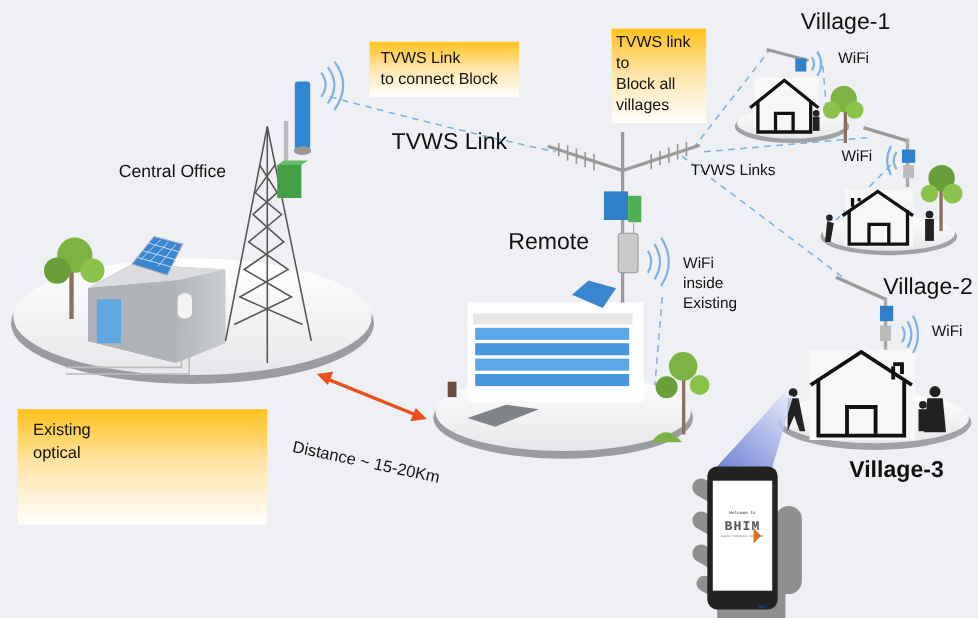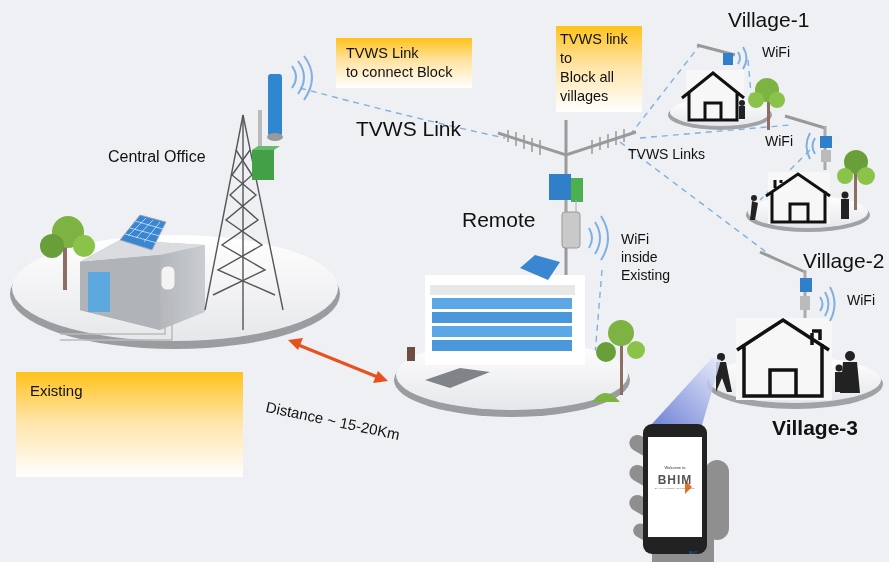--- a/index.html
+++ b/index.html
@@ -265,37 +265,38 @@
   <div>to connect Block</div>
 </div>
 <div class="callout" style="left:556px;top:26px;width:86px;height:86px;line-height:19px;padding:4px 4px;">
   <div>TVWS link</div>
   <div>to</div>
   <div>Block all</div>
   <div>villages</div>
 </div>
 <div class="callout" style="left:16px;top:372px;width:227px;height:105px;padding:8px 14px;line-height:21px;font-size:15px;">
   <div>Existing</div>
+  <div>optical</div>
 </div>
 
 <div class="lbl" style="left:108px;top:148px;font-size:16px;">Central Office</div>
 <div class="lbl" style="left:356px;top:117px;">TVWS Link</div>
 <div class="lbl small" style="left:628px;top:146px;font-size:14px;">TVWS Links</div>
 <div class="lbl" style="left:462px;top:208px;">Remote</div>
 <div class="lbl small" style="left:621px;top:230px;line-height:18px;font-size:14px;">
   <div>WiFi</div>
   <div>inside</div>
   <div>Existing</div>
 </div>
 <div class="lbl" style="left:728px;top:8px;">Village-1</div>
 <div class="lbl small" style="left:762px;top:44px;font-size:14px;">WiFi</div>
 <div class="lbl small" style="left:765px;top:133px;font-size:14px;">WiFi</div>
 <div class="lbl" style="left:803px;top:237px;margin-top:12px;">Village-2</div>
 <div class="lbl small" style="left:847px;top:292px;font-size:14px;">WiFi</div>
 <div class="lbl" style="left:772px;top:416px;font-weight:bold;">Village-3</div>
 <div class="lbl" style="left:268px;top:398px;transform:rotate(12deg);transform-origin:left top;font-size:15px;">Distance ~ 15-20Km</div>
 
-<div class="abs" style="left:648px;top:437px;width:54px;height:124px;text-align:center;">
+<div class="abs" style="left:648px;top:437px;width:54px;height:124px;text-align:center;font-family:Liberation Mono, monospace;">
   <div style="font-size:4px;margin-top:28px;color:#333;">Welcome to</div>
   <div style="font-size:12px;font-weight:bold;letter-spacing:1px;color:#555;margin-top:3px;">BHIM</div>
   <div style="font-size:2.5px;color:#777;">BHARAT INTERFACE FOR MONEY</div>
   <div style="position:absolute;right:4px;bottom:6px;font-size:3.5px;color:#1565c0;">NEXT</div>
 </div>
 
 </body></html>

